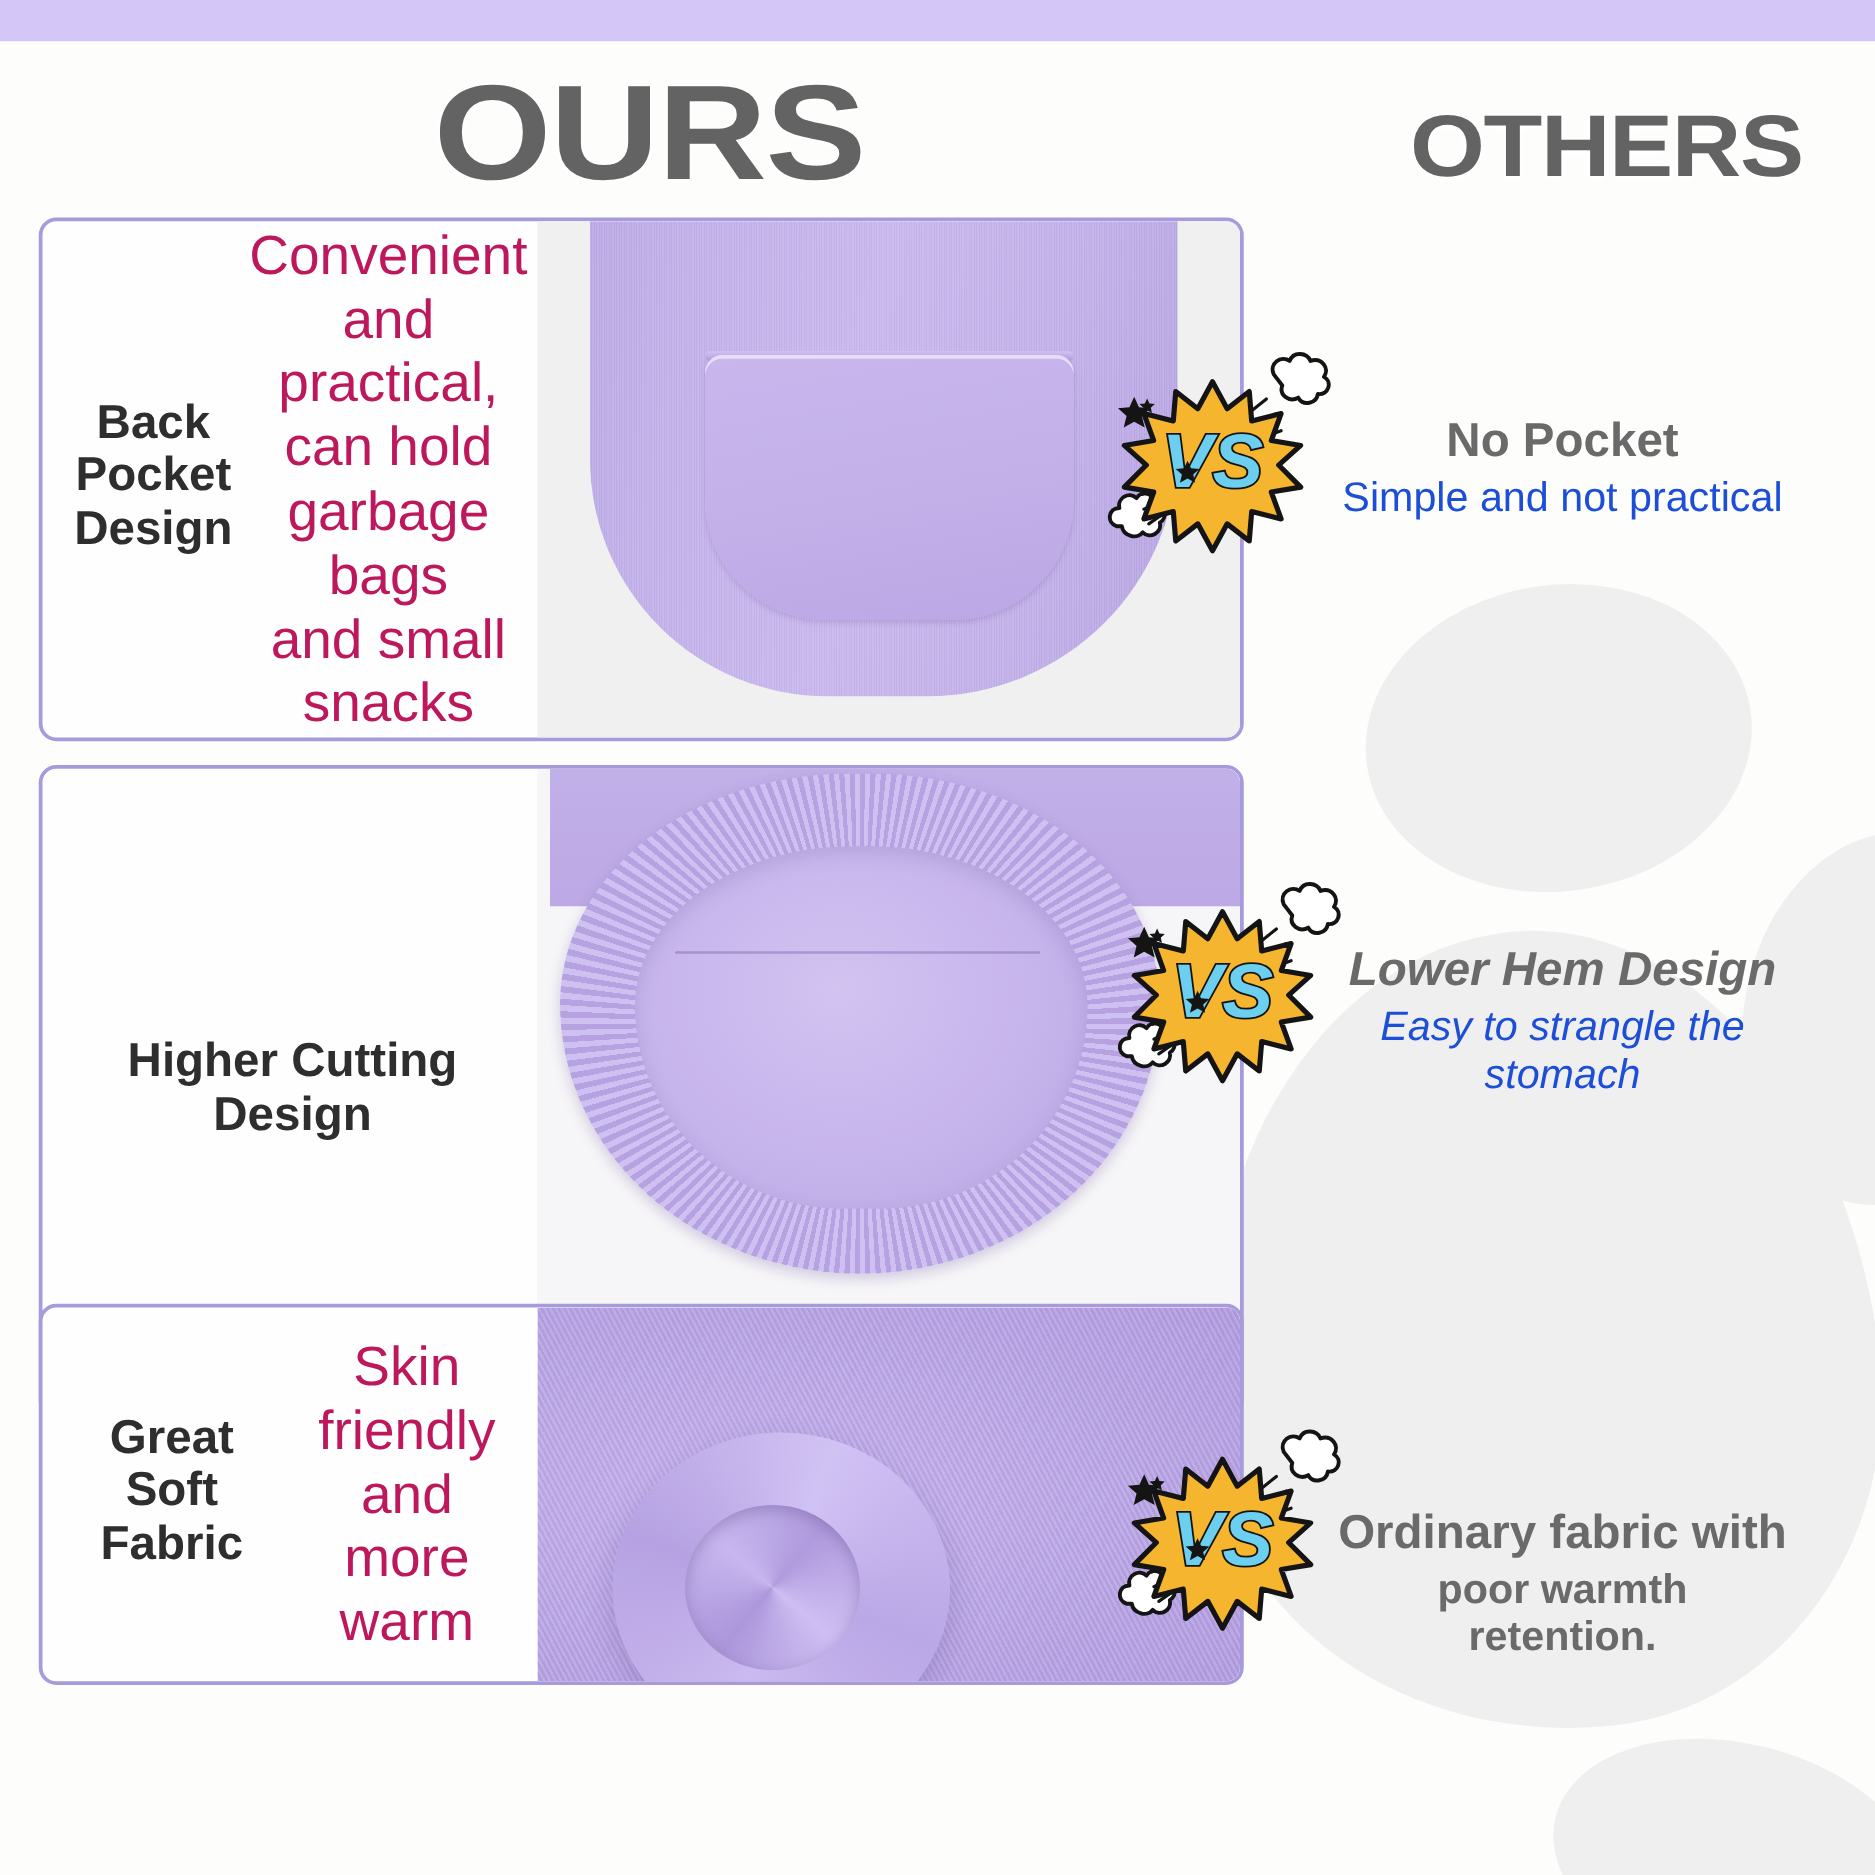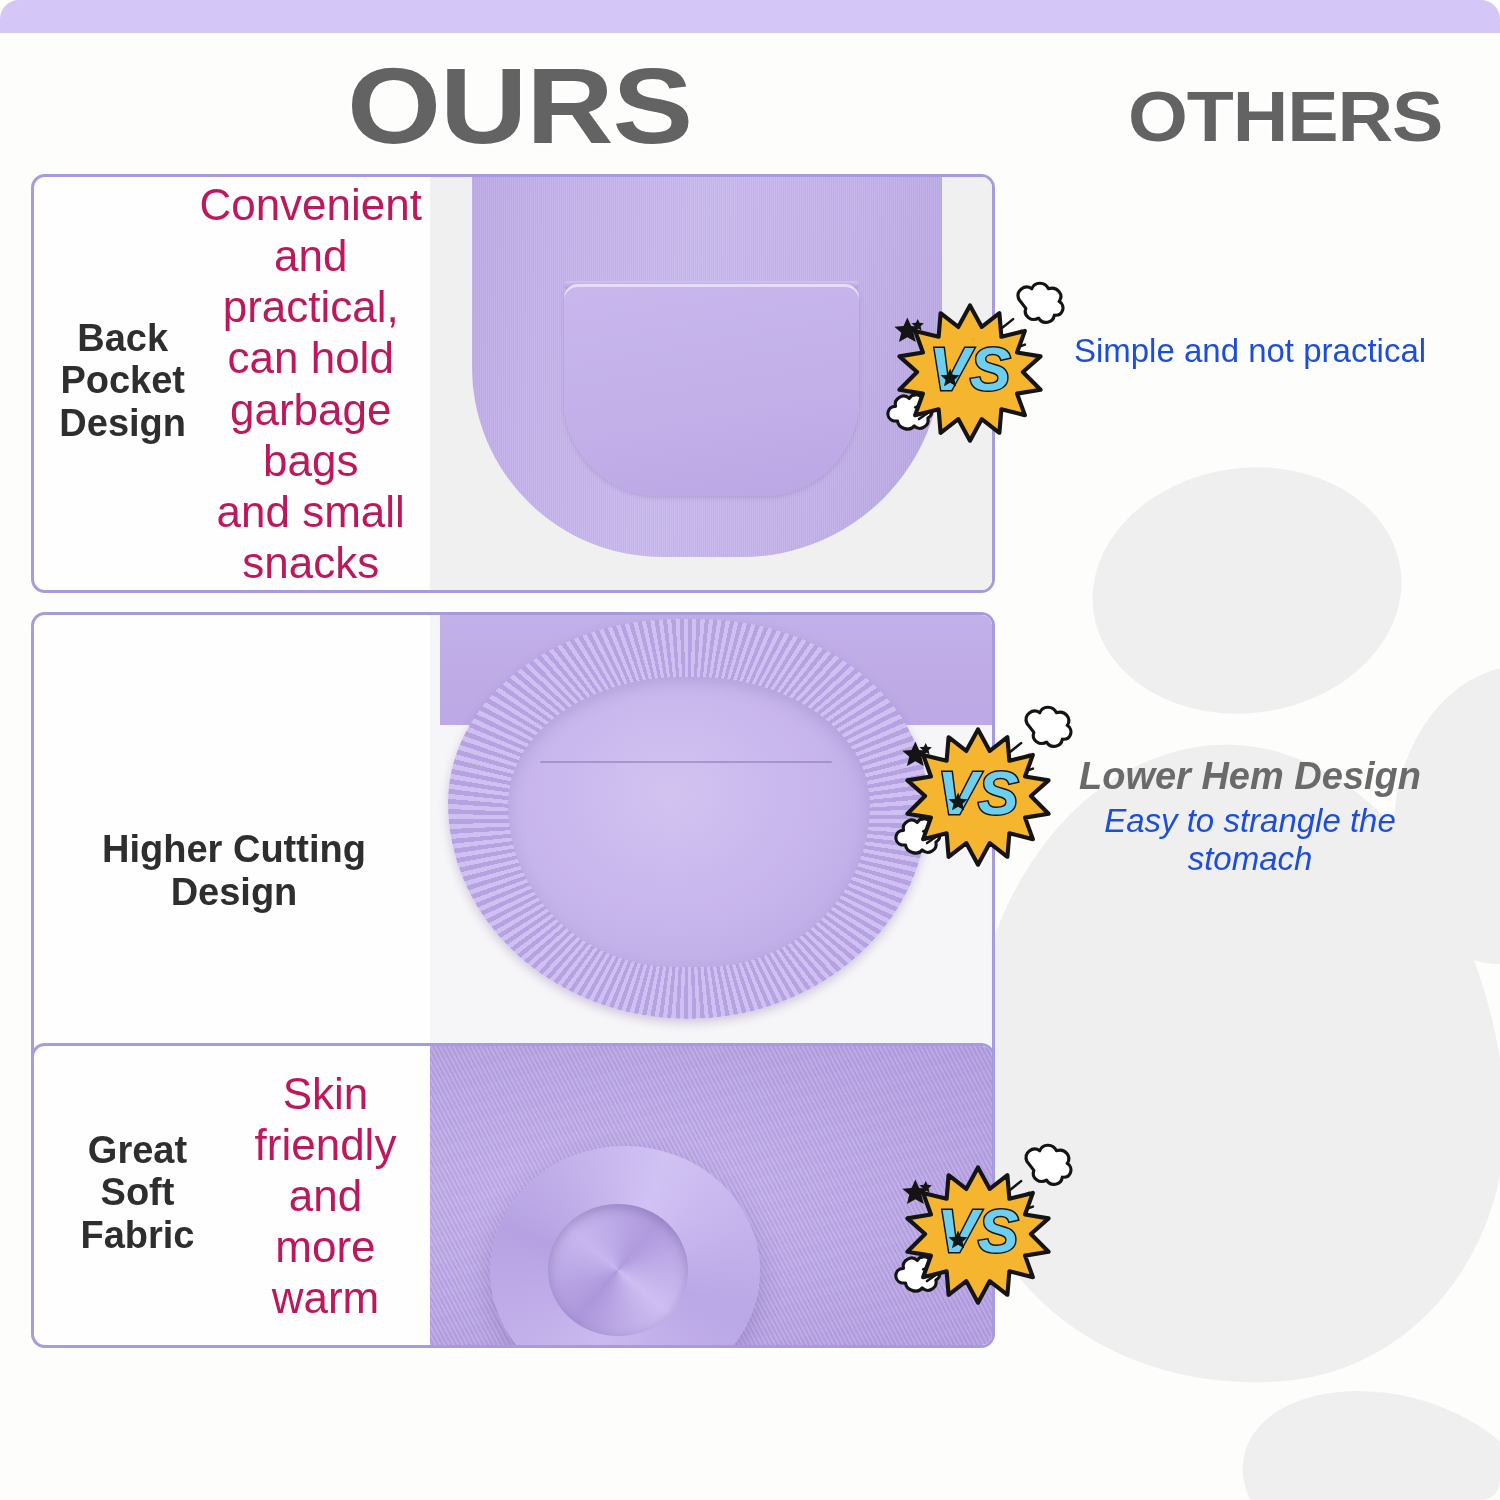--- a/index.html
+++ b/index.html
@@ -3,21 +3,21 @@
 <meta charset="utf-8">
 <style>
   html,body{margin:0;padding:0;}
   body{
     width:1500px;height:1500px;
     background:#FDFDFC;
     font-family:"Liberation Sans", sans-serif;
     overflow:hidden;
     position:relative;
   }
-  .page{position:absolute;inset:0;overflow:hidden;background:#FDFDFC;border-radius:19px;}
+  .page{position:absolute;inset:0;overflow:hidden;background:#FDFDFC;}
 
   
   .topbar{position:absolute;left:0;top:0;width:1500px;height:33px;background:#D4C6F7;}
 
   
   .paw{position:absolute;background:#EFEFF0;border-radius:50%;pointer-events:none;}
   .paw-toe-a{left:1092px;top:468px;width:310px;height:245px;transform:rotate(-8deg);}
   .paw-toe-b{left:1395px;top:665px;width:230px;height:300px;transform:rotate(10deg);}
   .paw-pad{left:960px;top:745px;width:540px;height:640px;border-radius:52% 48% 45% 55%/60% 58% 42% 40%;transform:rotate(-6deg);}
   .paw-toe-c{left:1240px;top:1395px;width:300px;height:190px;transform:rotate(14deg);}
@@ -230,22 +230,27 @@
       <text x="100" y="116" font-family="'Liberation Sans',sans-serif" font-size="62" font-weight="bold" fill="#6DCFF0" stroke="#141414" stroke-width="3" paint-order="stroke" text-anchor="middle" font-style="italic">VS</text>
       <g fill="#141414">
         <path d="M36 44 l5 11 12 1 -9 8 3 12 -11-6 -11 6 3-12 -9-8 12-1z" transform="translate(8,8) scale(.78)"></path>
         <path d="M62 58 l2.6 5.6 6.1.6 -4.6 4.1 1.4 6 -5.5-3.1 -5.5 3.1 1.4-6 -4.6-4.1 6.1-.6z" transform="translate(2,2) scale(.72)"></path>
         <path d="M122 162 l4.6 10 11 1 -8.2 7.3 2.6 10.8 -10-5.6 -10 5.6 2.6-10.8 -8.2-7.3 11-1z" transform="translate(4,-6) scale(.62)"></path>
       </g>
     </svg>
   </div>
 
   <div class="rcol rcol-1">
+    <div class="rc-title">No Pocket</div>
     <div class="rc-sub">Simple and not practical</div>
   </div>
 
   <div class="rcol rcol-2">
     <div class="rc-title">Lower Hem Design</div>
     <div class="rc-sub">Easy to strangle the<br>stomach</div>
   </div>
 
+  <div class="rcol rcol-3">
+    <div class="rc-title">Ordinary fabric with</div>
+    <div class="rc-sub bold">poor warmth<br>retention.</div>
+  </div>
 
 </div>
 
 </body></html>

